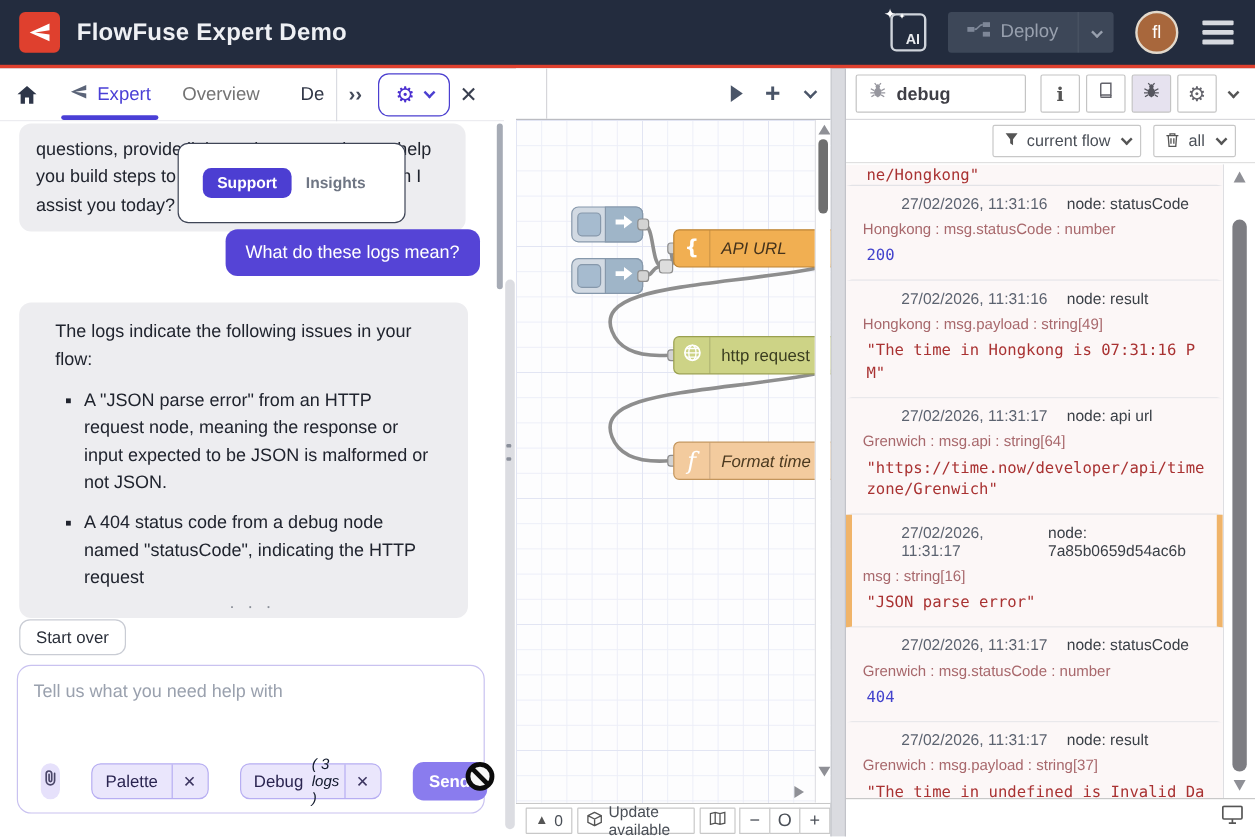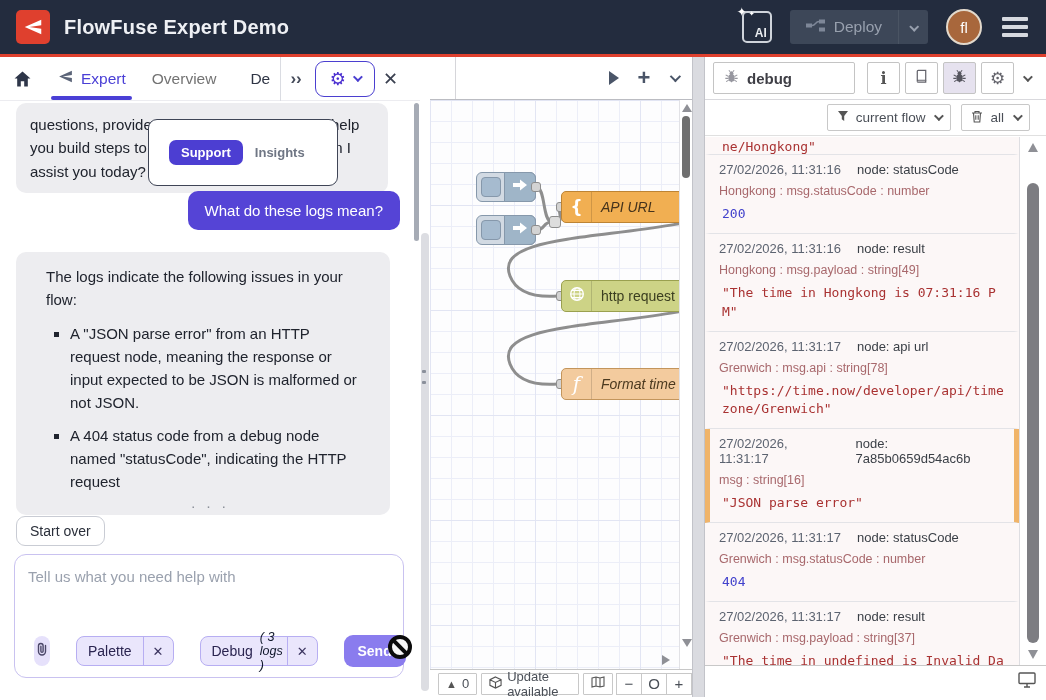--- a/index.html
+++ b/index.html
@@ -173,21 +173,21 @@
   .dd { display:flex; align-items:center; gap:7px; height:27px; border:1px solid #c8c8c8; border-radius:2px;
         padding:0 9px; color:#4a4f57; font-size:13.5px; background:#fff; }
   .dd .chev-dk { margin:0 0 0 2px; }
 
   .dbg-list { position:absolute; left:0; right:26px; top:80px; bottom:32px; overflow:hidden;
               border-right:1px solid #dedee2; }
   .dbg-row { background:#fcf7f7; border-bottom:1px solid #e3e3e7; padding:7px 9px 9px;
              border-left:5px solid transparent; border-right:5px solid transparent; }
   .dbg-row.error { border-left-color:#f0b469; border-right-color:#f0b469; }
   .dbg-head { display:flex; gap:16px; font-size:13px; }
-  .dbg-ts { color:#5c6370; }
+  .dbg-ts { color:#5c6370;margin-left:32px; }
   .dbg-node { color:#3a3f46; }
   .dbg-meta { margin-top:7px; font-size:12.5px; color:#a8686c; }
   .dbg-val { margin-top:7px; padding-left:3px; font-family:"DejaVu Sans Mono",monospace; font-size:13px;
              line-height:1.45; white-space:pre-wrap; word-break:break-all; }
   .dbg-val.num { color:#4242cc; }
   .dbg-val.str { color:#a93232; }
   .dbg-row.clipped { height:18px; overflow:hidden; padding-top:1px; }
   .dbg-row.clipped .dbg-val { margin-top:0; }
 
   .dbg-sb { position:absolute; right:6px; top:86px; bottom:38px; width:13px; }
@@ -532,21 +532,21 @@
           </div>
           <div class="dbg-meta">Hongkong : msg.payload : string[49]</div>
           <div class="dbg-val str">"The time in Hongkong is 07:31:16 PM"</div>
         </div>
 
         <div class="dbg-row">
           <div class="dbg-head">
             <span class="dbg-ts">27/02/2026, 11:31:17</span>
             <span class="dbg-node">node: api url</span>
           </div>
-          <div class="dbg-meta">Grenwich : msg.api : string[78]</div>
+          <div class="dbg-meta">Grenwich : msg.api : string[64]</div>
           <div class="dbg-val str">"https://time.now/developer/api/timezone/Grenwich"</div>
         </div>
 
         <div class="dbg-row error">
           <div class="dbg-head">
             <span class="dbg-ts">27/02/2026, 11:31:17</span>
             <span class="dbg-node">node: 7a85b0659d54ac6b</span>
           </div>
           <div class="dbg-meta">msg : string[16]</div>
           <div class="dbg-val str">"JSON parse error"</div>

